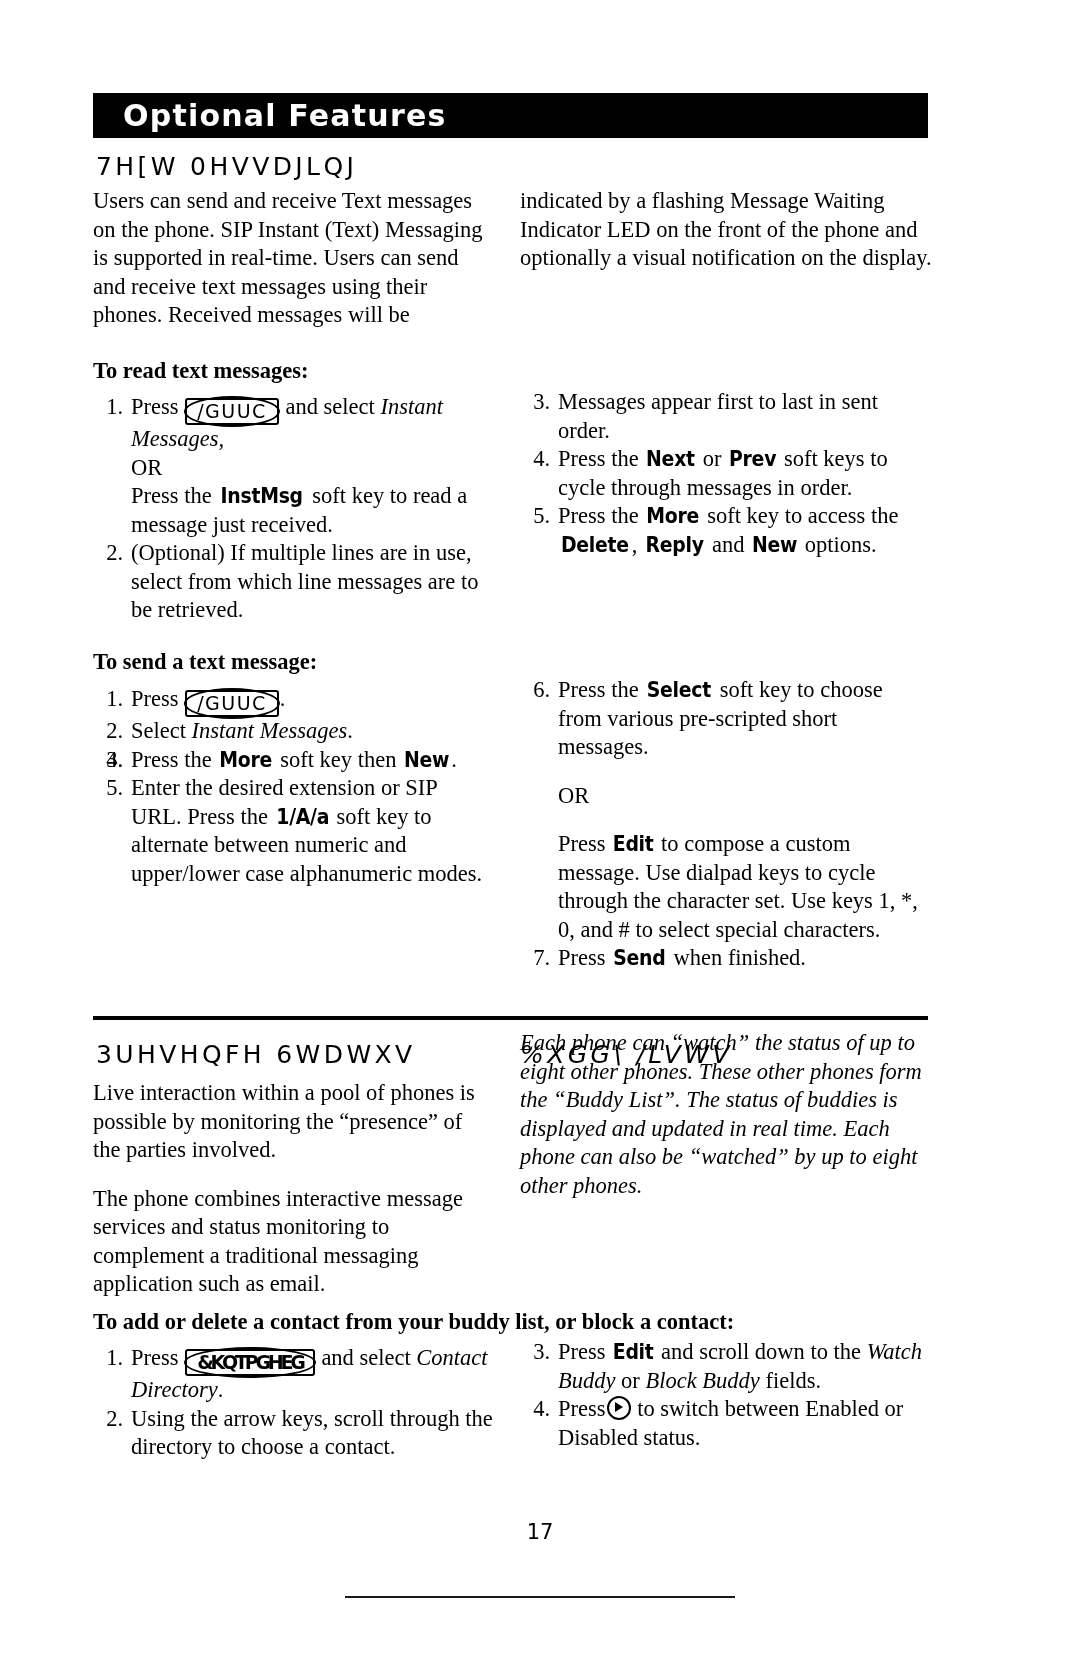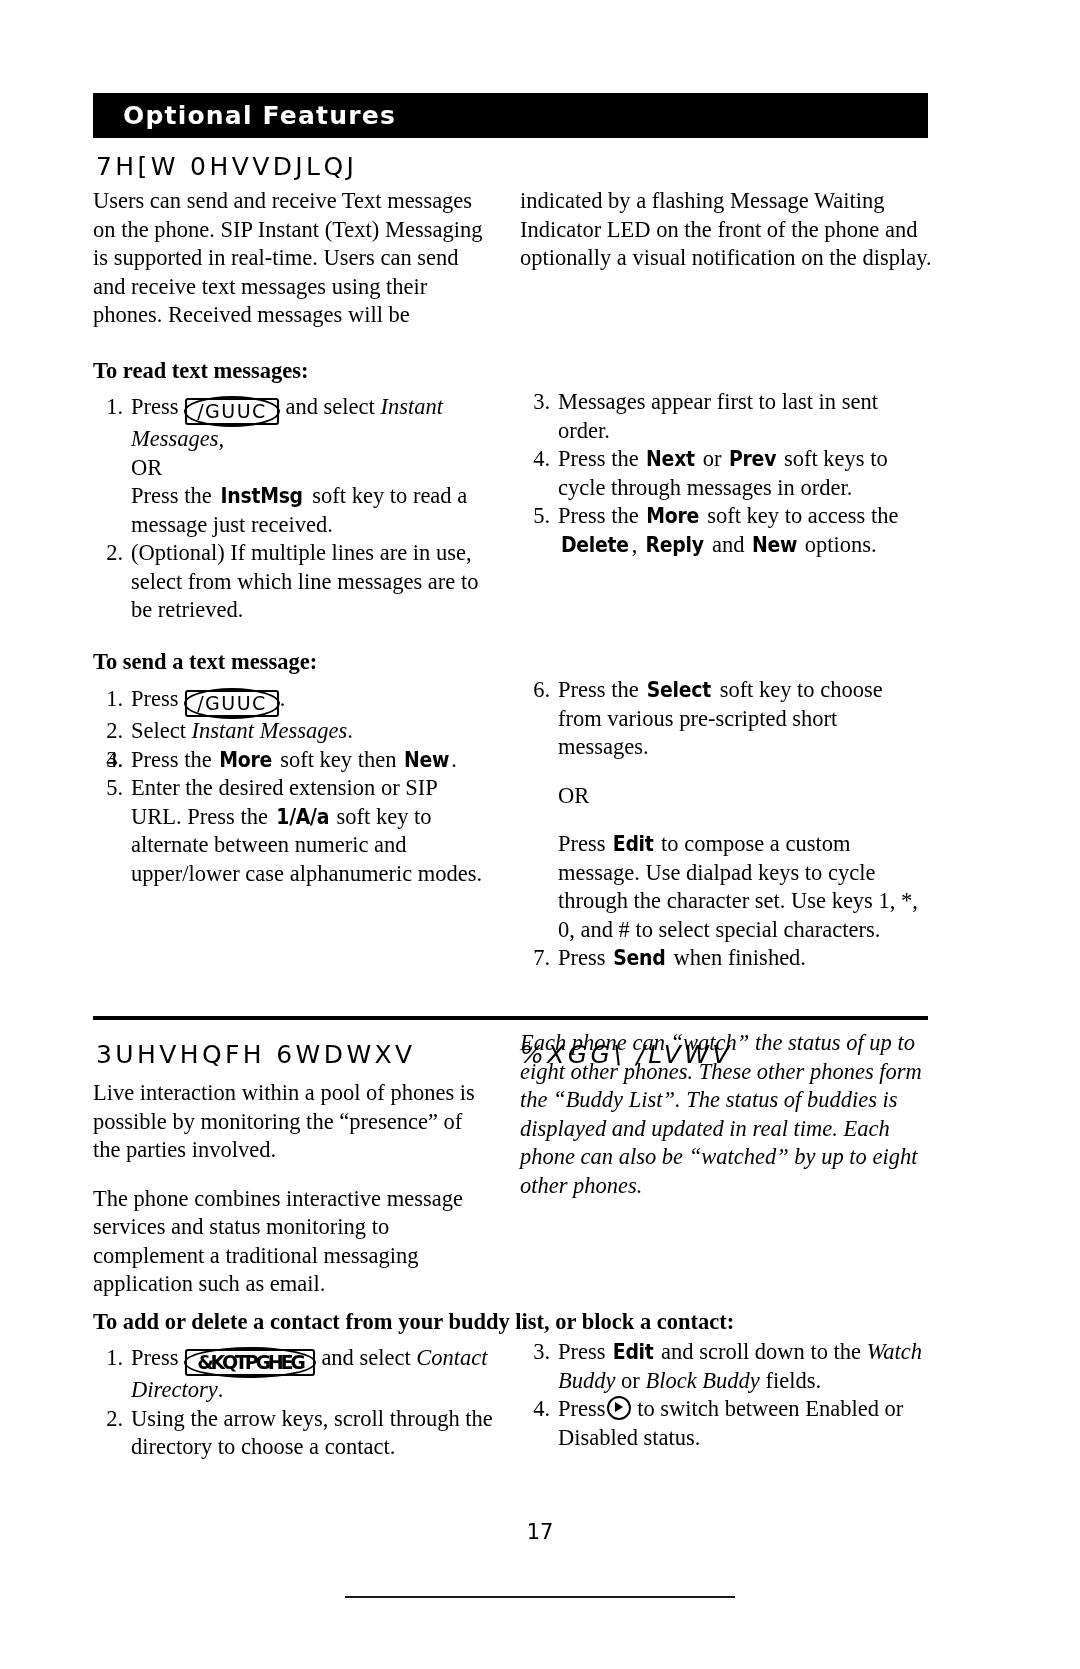--- a/index.html
+++ b/index.html
@@ -33,21 +33,21 @@
     background: #000000;
   }
   .header-title {
     position: absolute;
     left: 30px;
     top: 50%;
     transform: translateY(-52%);
     color: #ffffff;
     font-family: "DejaVu Sans", sans-serif;
     font-weight: 700;
-    font-size: 25px;
+    font-size: 30px;
     letter-spacing: 1.2px;
     white-space: nowrap;
   }
 
   
   .col-left {
     position: absolute;
     left: 93px;
     width: 400px;
   }

